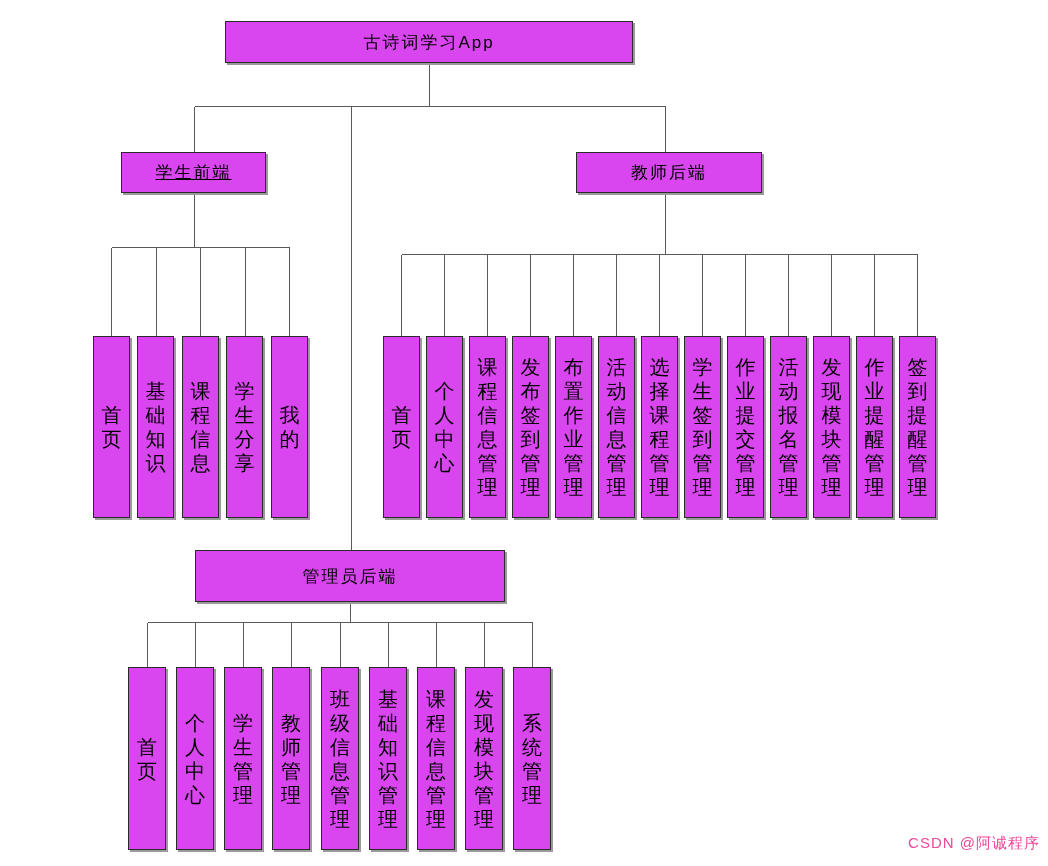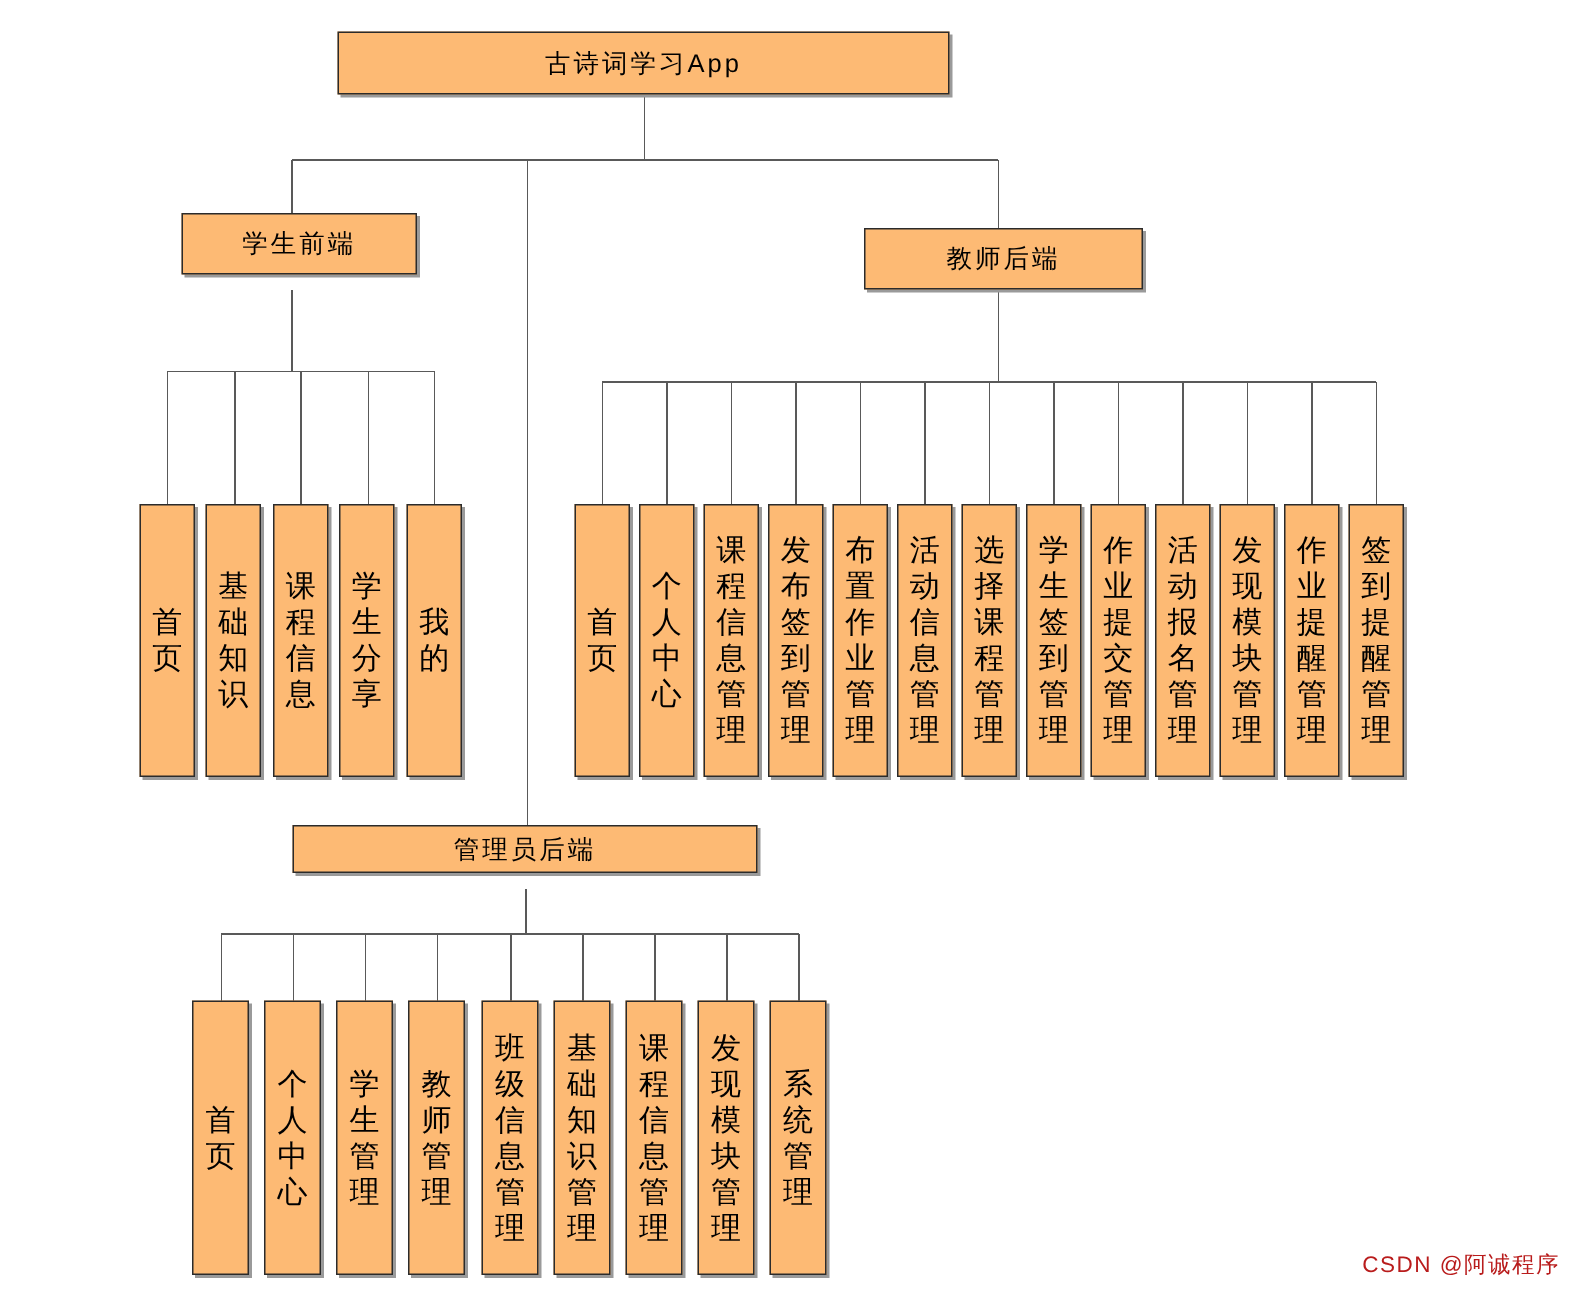--- a/index.html
+++ b/index.html
@@ -12,52 +12,52 @@
     overflow: hidden;
   }
   svg.wires {
     position: absolute;
     left: 0; top: 0;
     width: 1048px; height: 866px;
   }
   .node {
     position: absolute;
     box-sizing: border-box;
-    background: #fdba74;
+    background: #d946ef;
     border: 1px solid #2b2b2b;
     box-shadow: 2px 2px 0 #9a9a9a;
     display: flex;
     align-items: center;
     justify-content: center;
     color: #000000;
   }
   .hnode {
     font-size: 17px;
     letter-spacing: 2px;
   }
   .node-root   { left: 225px; top: 21px;  width: 408px; height: 42px; }
-  .node-student{ left: 121px; top: 142px; width: 157px; height: 41px; }
+  .node-student{ left: 121px; top: 152px; width: 145px; height: 41px; text-decoration: underline; }
   .node-teacher{ left: 576px; top: 152px; width: 186px; height: 41px; }
-  .node-admin  { left: 195px; top: 550px; width: 310px; height: 32px; text-align: right; }
+  .node-admin  { left: 195px; top: 550px; width: 310px; height: 52px; text-align: right; }
   .leaf {
     flex-direction: column;
     gap: 2px;
   }
   .vchar {
     display: block;
     font-size: 20px;
     line-height: 1.1;
     text-align: center;
   }
   .watermark {
     position: absolute;
     right: 8px;
     top: 834px;
     font-size: 15px;
-    color: #b91c1c;
+    color: #ec4899;
     letter-spacing: 1px;
     white-space: nowrap;
   }
 </style>
 </head>
 <body>
 
 <div class="canvas">
 
   <svg class="wires" id="wires" viewBox="0 0 1048 866" shape-rendering="crispEdges">

